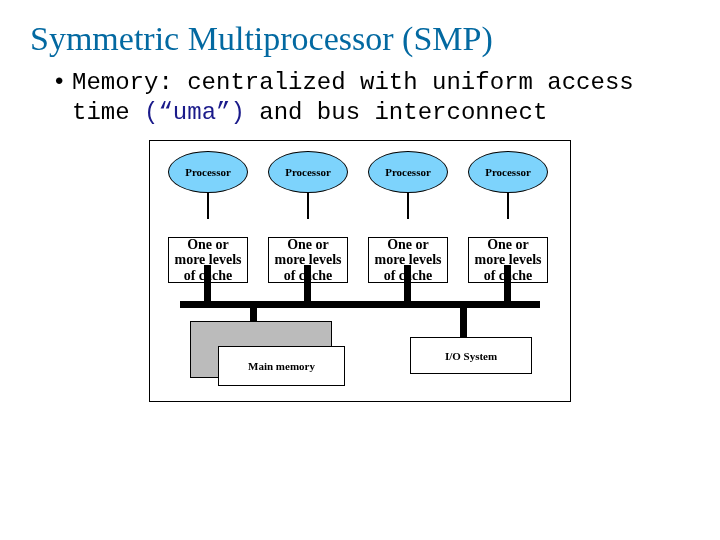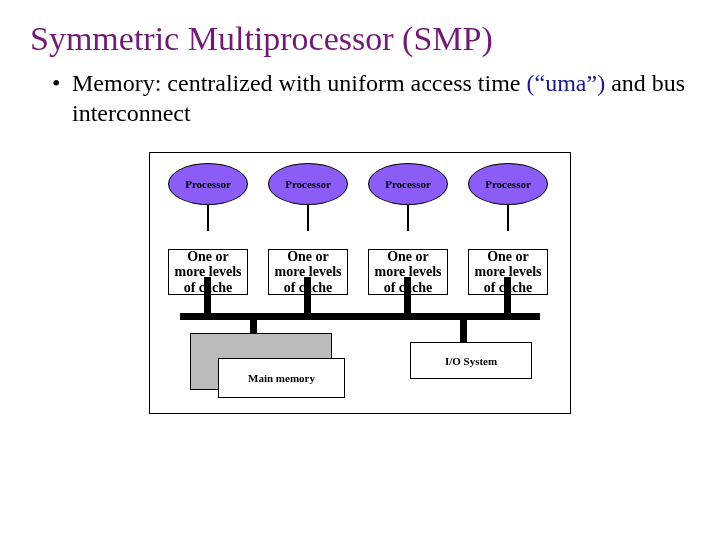--- a/index.html
+++ b/index.html
@@ -6,30 +6,31 @@
     margin: 0;
     padding: 20px 30px;
     font-family: "Times New Roman", serif;
     background: #fff;
     width: 720px;
     height: 540px;
     box-sizing: border-box;
   }
   .title {
     font-size: 34px;
-    color: #701a75;
+    color: #0369a1;
     margin: 0 0 10px 0;
     font-weight: normal;
   }
   .bullets {
     font-size: 24px;
     color: #000;
-    margin: 0 0 24px 22px;
+    margin: 0 0 12px 22px;
     padding: 0;
     list-style: none;
+    font-family: Liberation Mono, monospace;
   }
   .bullets li {
     position: relative;
     padding-left: 20px;
     line-height: 1.25;
     margin-bottom: 2px;
   }
   .bullets li::before {
     content: "•";
     position: absolute;
@@ -53,21 +54,21 @@
   .proc {
     position: absolute;
     width: 78px;
     height: 40px;
     border: 1.5px solid #000;
     border-radius: 50%;
     display: flex;
     align-items: center;
     justify-content: center;
     font-size: 11px;
-    background: #8b5cf6;
+    background: #7dd3fc;
     top: 10px;
   }
   .p1 { left: 18px; }
   .p2 { left: 118px; }
   .p3 { left: 218px; }
   .p4 { left: 318px; }
 
   .cache {
     position: absolute;
     width: 78px;
@@ -151,21 +152,21 @@
     background: #fff;
     display: flex;
     align-items: center;
     justify-content: center;
     font-size: 11px;
   }
 
   .io {
     position: absolute;
     left: 260px;
-    top: 189px;
+    top: 196px;
     width: 120px;
     height: 35px;
     border: 1.5px solid #000;
     background: #fff;
     display: flex;
     align-items: center;
     justify-content: center;
     font-size: 11px;
   }
 </style>

